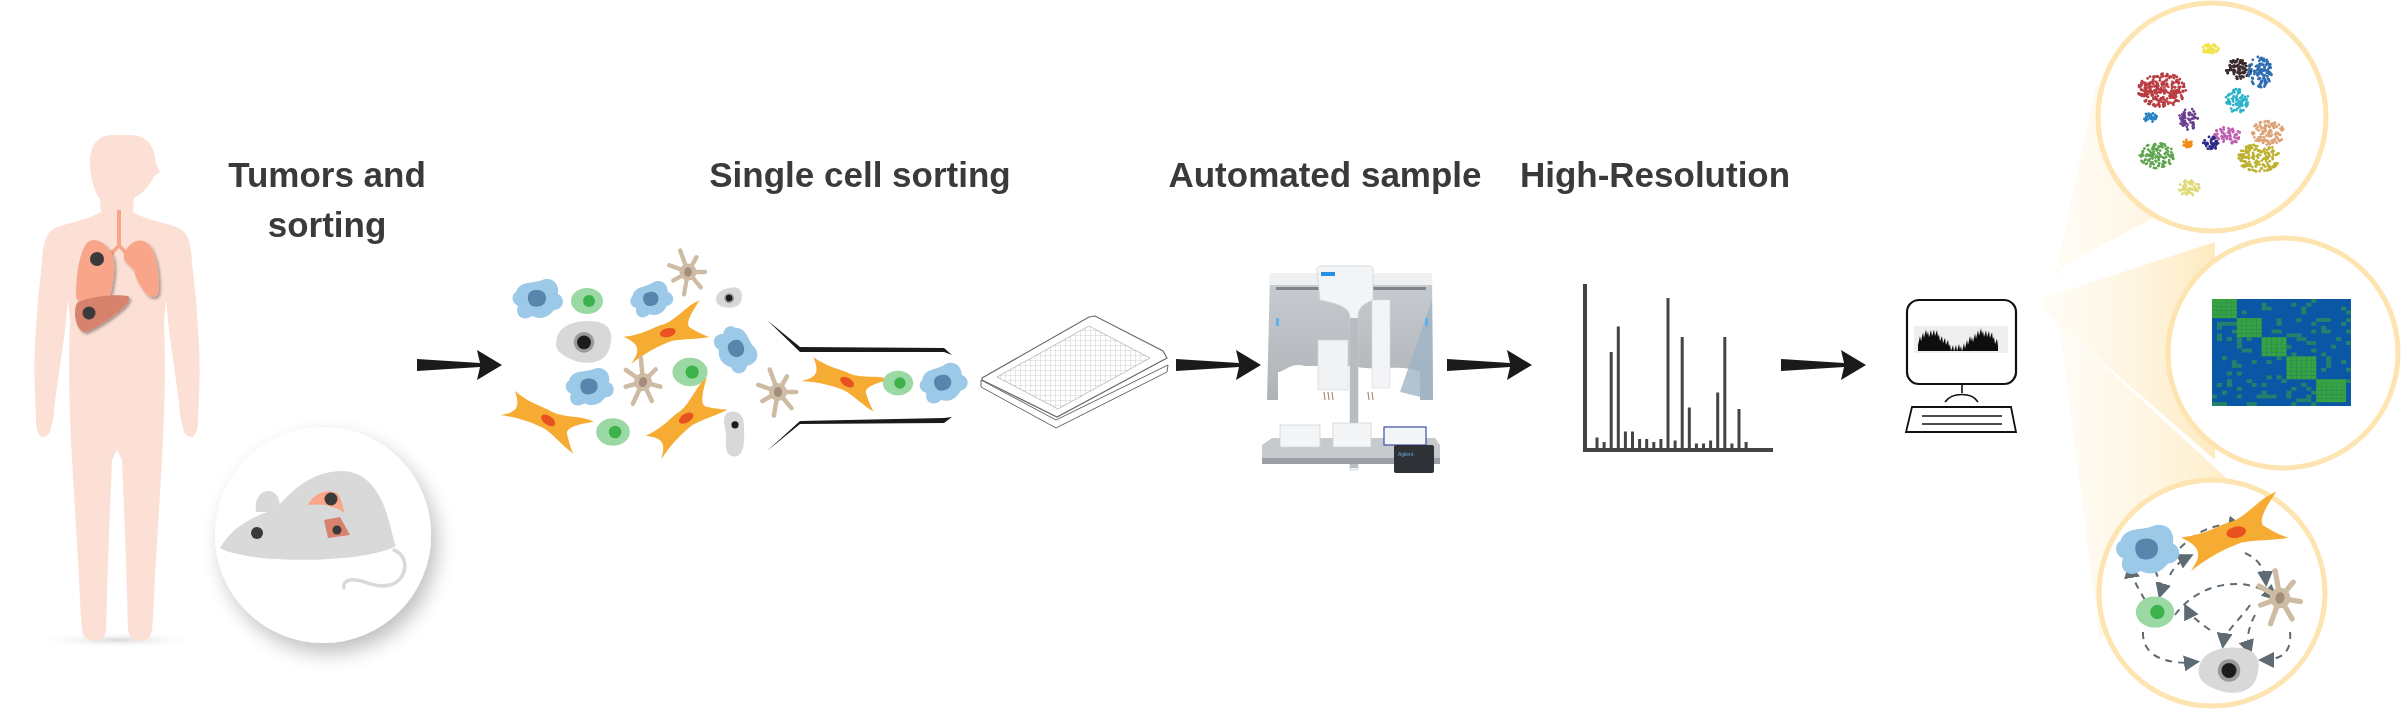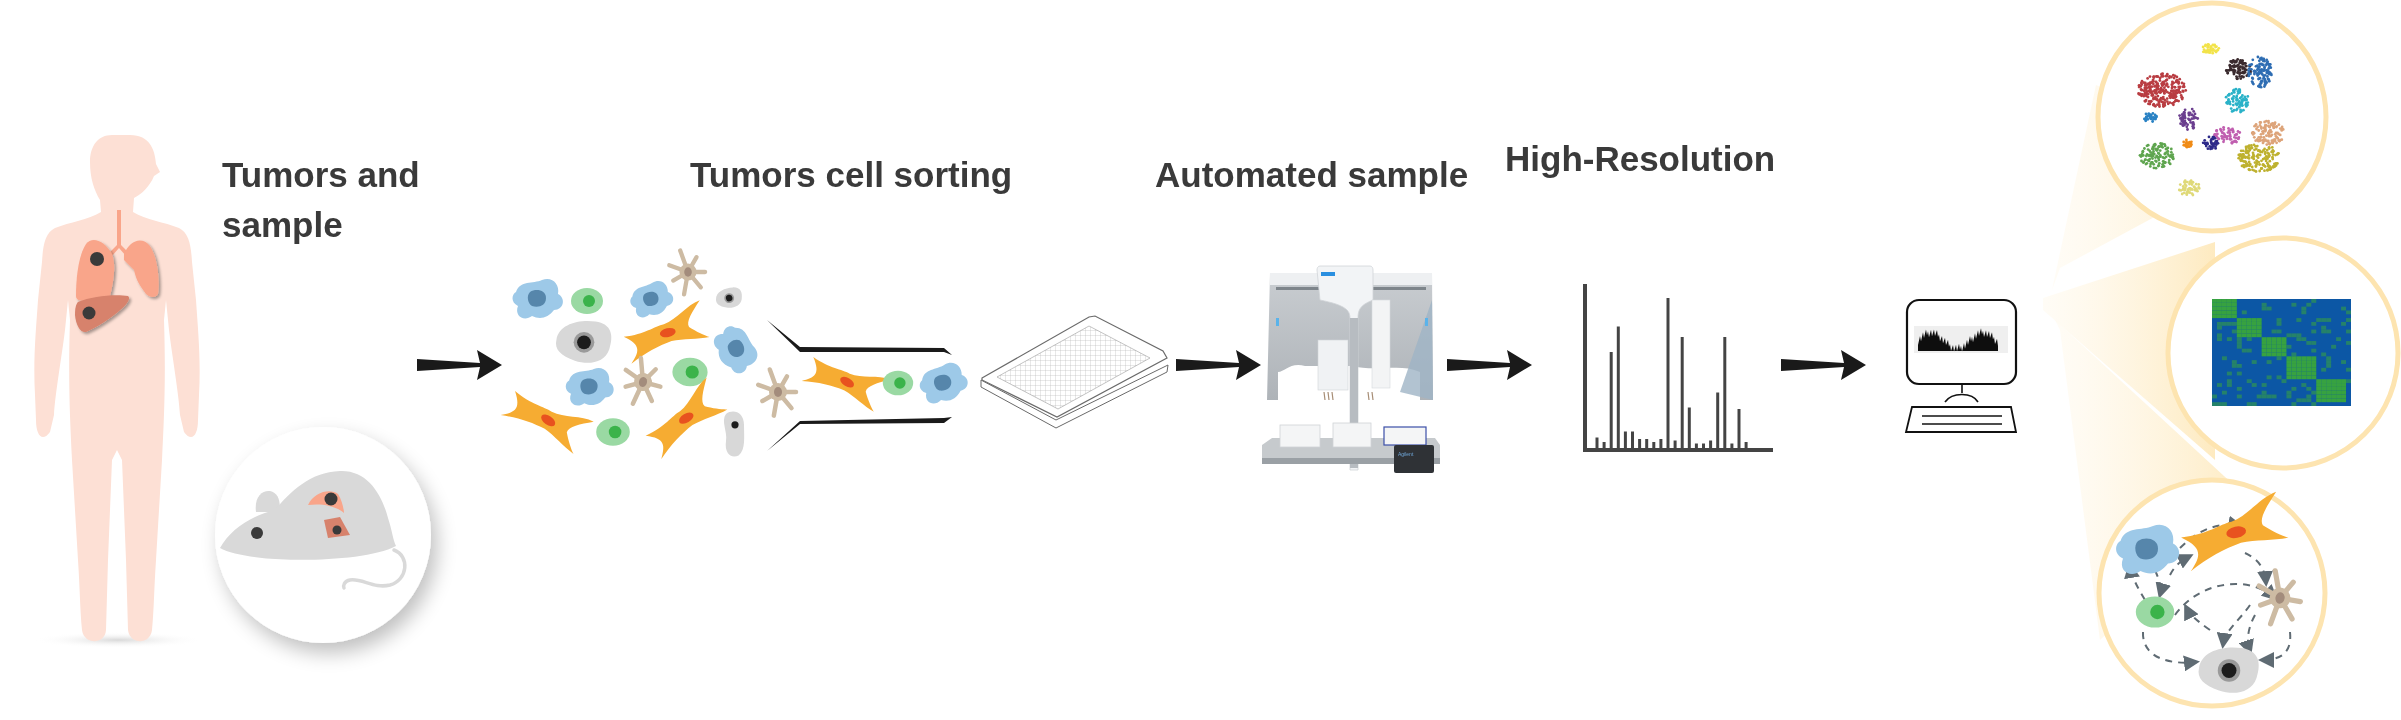--- a/index.html
+++ b/index.html
@@ -1,37 +1,37 @@
 <!DOCTYPE html>
 <html><head>
 <meta charset="utf-8">
 <style>
   html, body { margin: 0; padding: 0; background: #ffffff; }
   body { width: 2401px; height: 720px; position: relative; overflow: hidden; font-family: "Liberation Sans", sans-serif; }
   .stage { position: absolute; left: 0; top: 0; width: 2401px; height: 720px; }
-  .title { position: absolute; font-family: "Liberation Sans", sans-serif; font-weight: bold; font-size: 35px; color: #3a3a3a; line-height: 50px; white-space: nowrap; }
+  .title { position: absolute; font-family: "Liberation Sans", sans-serif; font-weight: bold; font-size: 35px; color: #3a3a3a; text-align: center; line-height: 50px; white-space: nowrap; }
   .title span { display: block; }
   svg { position: absolute; left: 0; top: 0; }
 </style>
 </head>
 <body>
 
 <div class="stage">
 
   <div class="title" style="left:222px; top:150px; width:210px;">
     <span>Tumors and</span>
-    <span>sample</span>
+    <span>sorting</span>
   </div>
   <div class="title" style="left:690px; top:150px; width:340px;">
-    <span>Tumors cell sorting</span>
+    <span>Single cell sorting</span>
   </div>
   <div class="title" style="left:1155px; top:150px; width:340px;">
     <span>Automated sample</span>
   </div>
-  <div class="title" style="left:1505px; top:134px; width:300px;">
+  <div class="title" style="left:1505px; top:150px; width:300px;">
     <span>High-Resolution</span>
   </div>
 
   <svg width="2401" height="720" viewBox="0 0 2401 720">
     <defs>
       <radialGradient id="floorShadow" cx="50%" cy="50%" r="50%">
         <stop offset="0%" stop-color="#c8c8c8" stop-opacity="0.7"></stop>
         <stop offset="100%" stop-color="#ffffff" stop-opacity="0"></stop>
       </radialGradient>
       <filter id="softShadow" x="-20%" y="-20%" width="150%" height="150%">

